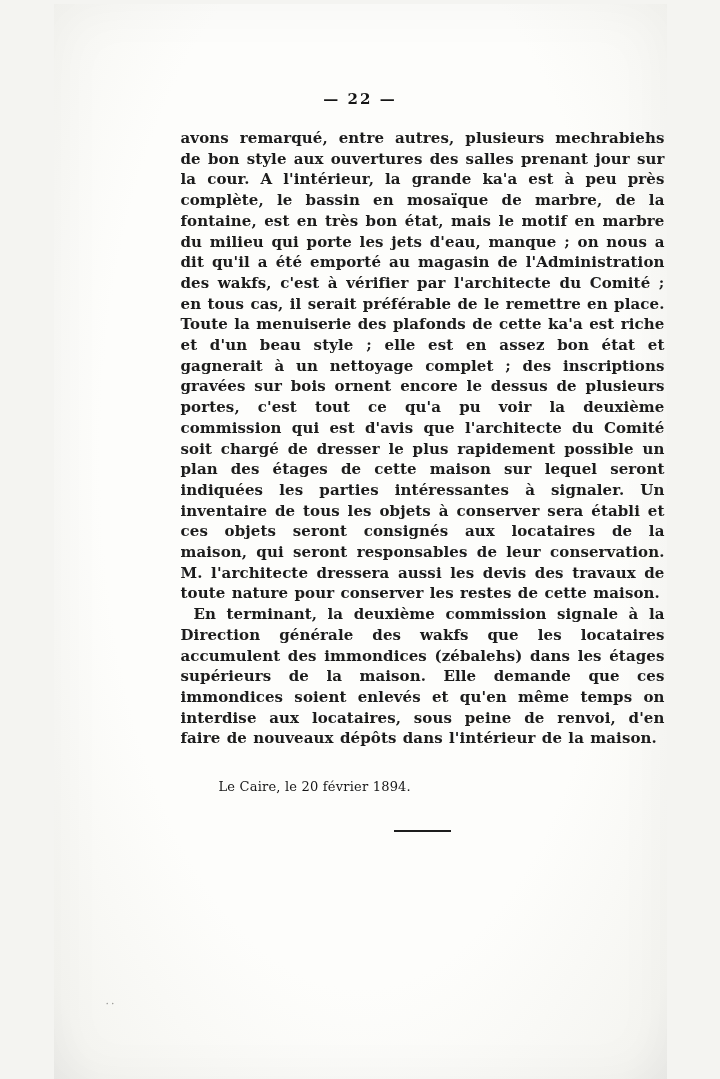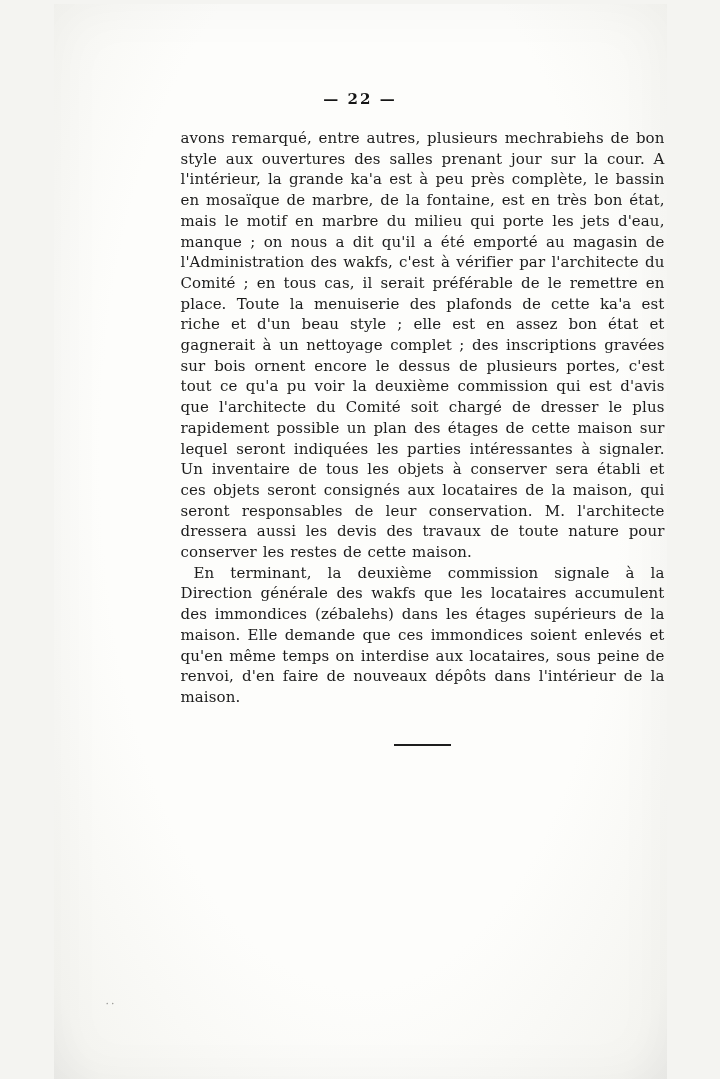--- a/index.html
+++ b/index.html
@@ -35,20 +35,21 @@
     left: 127px;
     width: 484px;
   }
   .para {
     margin: 0;
     font-size: 15px;
     line-height: 20.7px;
     text-align: justify;
     letter-spacing: 0.1px;
     word-spacing: 1px;
+    font-weight: bold;
   }
   .para.continuation { text-indent: 0; }
   .para.indented { text-indent: 13px; }
   .dateline {
     margin-top: 30px;
     margin-left: 38px;
     font-size: 13px;
     letter-spacing: 0.2px;
     color: #161616;
   }
@@ -83,20 +84,21 @@
 <div class="page">
 
   <div class="page-number">— 22 —</div>
 
   <div class="body-text">
 
     <p class="para continuation">avons remarqué, entre autres, plusieurs mechrabiehs de bon style aux ouvertures des salles prenant jour sur la cour. A l'intérieur, la grande ka'a est à peu près complète, le bassin en mosaïque de marbre, de la fontaine, est en très bon état, mais le motif en marbre du milieu qui porte les jets d'eau, manque ; on nous a dit qu'il a été emporté au magasin de l'Administration des wakfs, c'est à vérifier par l'architecte du Comité ; en tous cas, il serait préférable de le remettre en place. Toute la menuiserie des plafonds de cette ka'a est riche et d'un beau style ; elle est en assez bon état et gagnerait à un nettoyage complet ; des inscriptions gravées sur bois ornent encore le dessus de plusieurs portes, c'est tout ce qu'a pu voir la deuxième commission qui est d'avis que l'architecte du Comité soit chargé de dresser le plus rapidement possible un plan des étages de cette maison sur lequel seront indiquées les parties intéressantes à signaler. Un inventaire de tous les objets à conserver sera établi et ces objets seront consignés aux locataires de la maison, qui seront responsables de leur conservation. M. l'architecte dressera aussi les devis des travaux de toute nature pour conserver les restes de cette maison.</p>
 
     <p class="para indented">En terminant, la deuxième commission signale à la Direction générale des wakfs que les locataires accumulent des immondices (zébalehs) dans les étages supérieurs de la maison. Elle demande que ces immondices soient enlevés et qu'en même temps on interdise aux locataires, sous peine de renvoi, d'en faire de nouveaux dépôts dans l'intérieur de la maison.</p>
 
+    <div class="dateline">Le Caire, le 20 février 1894.</div>
 
 
     <div class="end-rule"></div>
 
   </div>
 
   <div class="scan-artifact">··</div>
 
 </div>
 

